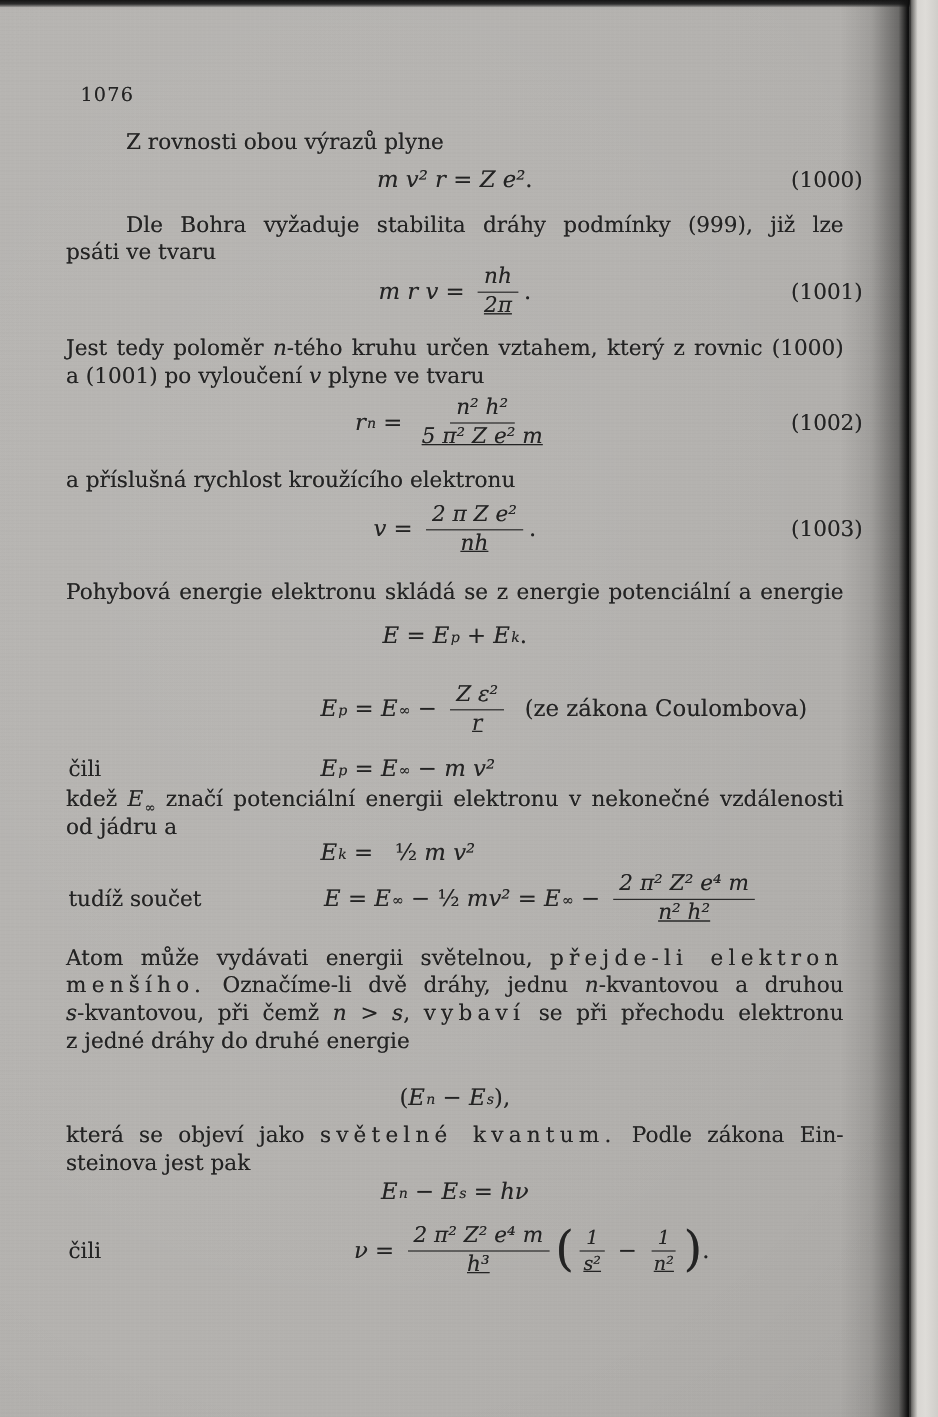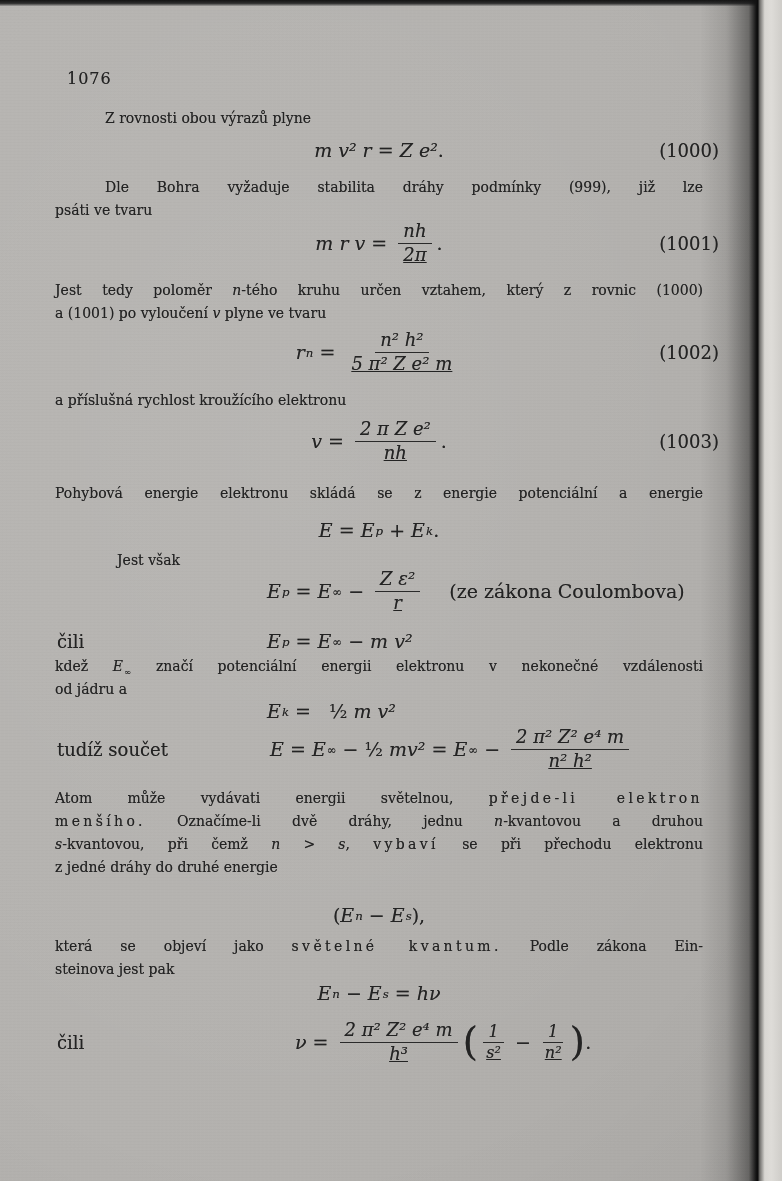--- a/index.html
+++ b/index.html
@@ -17,21 +17,21 @@
       repeating-linear-gradient(90deg, rgba(255,255,255,0.016) 0 1px, rgba(255,255,255,0) 1px 4px),
       linear-gradient(105deg,#b6b4b1 0%, #b3b1ae 55%, #adaba8 100%);
   }
   .top-band{position:absolute;top:0;left:0;width:100%;height:6px;
     background:linear-gradient(180deg,#141414 0%,#2d2d2d 55%,rgba(90,90,90,0.25) 100%);}
   .gutter{position:absolute;top:0;right:24px;width:58px;height:100%;
     background:linear-gradient(90deg,rgba(25,25,25,0) 0%,rgba(25,25,25,0.12) 45%,rgba(22,22,22,0.45) 84%,#121212 97%,#0b0b0b 100%);}
   .next-page{position:absolute;top:0;right:0;width:24px;height:100%;
     background:linear-gradient(90deg,#161616 0%,#6f6e6b 7%,#d8d6d2 28%,#dedcd8 55%,#cfcdc9 100%);}
 
-  .t{position:absolute;left:55px;width:648px;font-size:14px;line-height:23px;text-align:justify;
+  .t{position:absolute;left:55px;width:648px;font-size:18px;line-height:23px;text-align:justify;
      text-shadow:0 0 0.5px rgba(35,35,35,0.55);}
   .line{display:block;}
   .jl{text-align:justify;text-align-last:justify;}
   .ind{text-indent:50px;}
   .ind2{text-indent:62px;}
   .it{font-style:italic;}
   .sp{letter-spacing:0.24em;}
 
   .pagenum{position:absolute;left:67px;top:69px;font-size:16px;letter-spacing:1px;
      text-shadow:0 0 0.5px rgba(35,35,35,0.55);}
@@ -43,21 +43,21 @@
   .mr{font-style:normal;white-space:pre;}
   .sub{font-size:62%;font-style:italic;line-height:0;position:relative;top:0.05em;margin-left:1px;}
   .frac{display:inline-flex;flex-direction:column;align-items:center;vertical-align:middle;
         margin:0 5px;line-height:1.12;font-size:18px;justify-content:space-between;}
   .fnum{border-bottom:1.4px solid #2a2a2a;padding:0 5px 1px;font-style:italic;white-space:pre;}
   .fden{padding:1px 5px 0;font-style:italic;white-space:pre;text-decoration:underline;}
   .fs{font-size:16px;margin:0 3px;}
   .bp{font-size:40px;font-weight:400;line-height:0;font-style:normal;position:relative;top:-1px;}
   .eqnum{position:absolute;right:-16px;font-size:18px;font-style:normal;}
   .eqlabel{position:absolute;left:2px;font-size:18px;font-style:normal;}
-  .tail{font-style:normal;margin-left:24px;white-space:pre;}
+  .tail{font-style:normal;margin-left:12px;white-space:pre;}
 </style>
 </head>
 <body>
 
 <div class="page">
   <div class="top-band"></div>
 
   <div class="pagenum">1076</div>
 
   <div class="t" style="top:107px">
@@ -127,23 +127,20 @@
     <span class="m">E</span>
       <span class="mr"> = </span>
       <span class="m">E</span>
       <sub class="sub">p</sub>
       <span class="mr"> + </span>
       <span class="m">E</span>
       <sub class="sub">k</sub>
       <span class="mr">.</span>
   </div>
 
-  <div class="t" style="top:549px">
-    <span class="line ind2">Jest však</span>
-  </div>
 
   <div class="eqrow lft" style="top:563px;height:56px;padding-left:212px">
     <span class="m">E</span>
       <sub class="sub">p</sub>
       <span class="mr"> = </span>
       <span class="m">E</span>
       <sub class="sub">∞</sub>
       <span class="mr"> − </span>
       <span class="frac">
         <span class="fnum">Z ε²</span>

